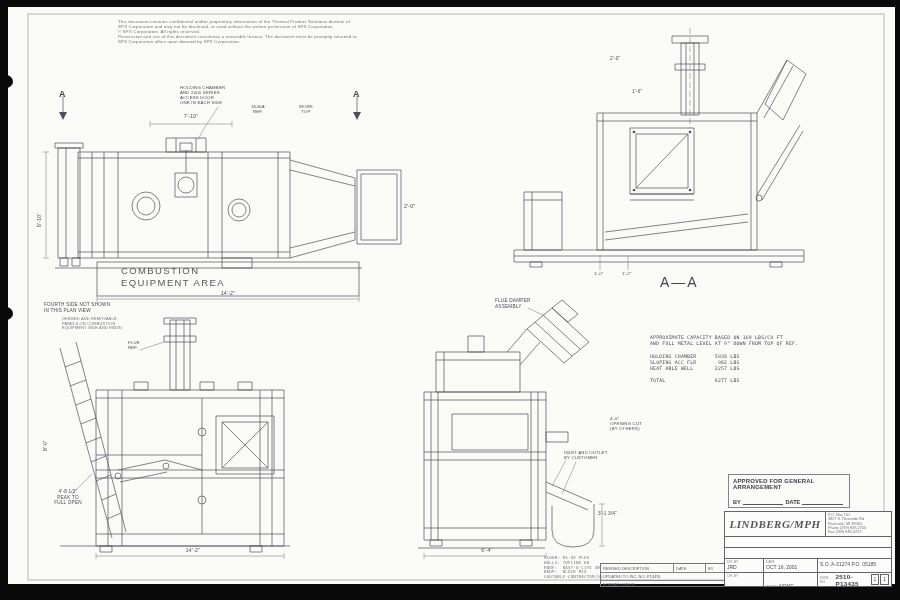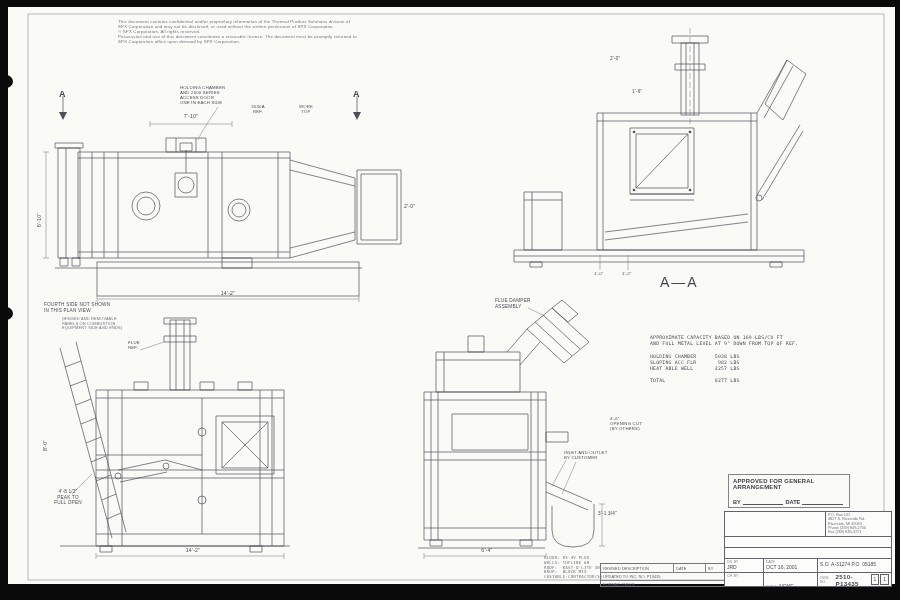--- a/index.html
+++ b/index.html
@@ -158,20 +158,22 @@
 AND 2000 SERIES
 ACCESS DOOR
 ONE IN EACH SIDE</div>
   <div class="t s5 ctr" style="left:163px;top:106px;width:40px">7'-10"</div>
   <div class="t s4 ctr" style="left:238px;top:97px;width:24px">3540A
 REF.</div>
   <div class="t s4 ctr" style="left:286px;top:97px;width:24px">WORK
 TOP</div>
   <div class="t s5 rot" style="left:28px;top:220px">6'-10"</div>
   <div class="t s5" style="left:396px;top:196px">2'-0"</div>
+  <div class="t big" style="left:113px;top:258px">COMBUSTION
+EQUIPMENT AREA</div>
   <div class="t s5 ctr" style="left:190px;top:283px;width:60px">14'-2"</div>
   <div class="t s45" style="left:36px;top:295px">FOURTH SIDE NOT SHOWN
 IN THIS PLAN VIEW</div>
   <div class="t s38 light" style="left:54px;top:310px">(HINGED AND REMOVABLE
 PANELS ON COMBUSTION
 EQUIPMENT SIDE AND ENDS)</div>
 
   <div class="t s45" style="left:602px;top:49px">2'-0"</div>
   <div class="t s45" style="left:624px;top:82px">1'-6"</div>
   <div class="t s4" style="left:586px;top:264px">1'-0"</div>
@@ -228,20 +230,23 @@
     </div>
     <div class="r">
         <div class="c">UPDATED TO INC. NO. P13435</div>
       </div>
     <div class="r">
         <div class="c">FORMED DWG'S</div>
       </div>
   </div>
 
   <div id="tblock">
+    <div class="cell" style="left:0;top:0;width:100px;height:24px;display:flex;align-items:center;justify-content:center">
+      <span class="logo">LINDBERG/MPH</span>
+    </div>
     <div class="cell bl addr" style="left:100px;top:0;width:66px;height:24px;padding:1px 2px">P.O. Box 131
 3827 S. Riverside Rd.
 Riverside, MI 49084
 Phone (269) 849-2700
 Fax (269) 849-3721</div>
     <div class="cell bt" style="left:0;top:24px;width:166px;height:11px;padding:1px 2px">
       
     </div>
     <div class="cell bt" style="left:0;top:35px;width:166px;height:11px;padding:1px 2px">
       

